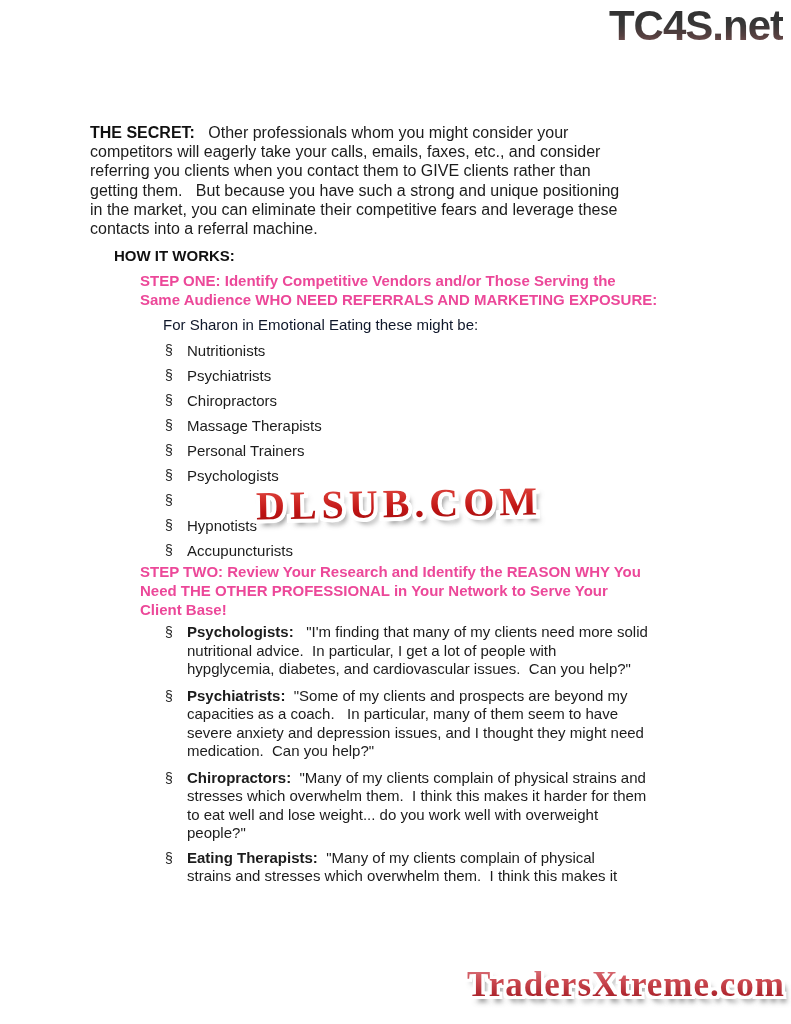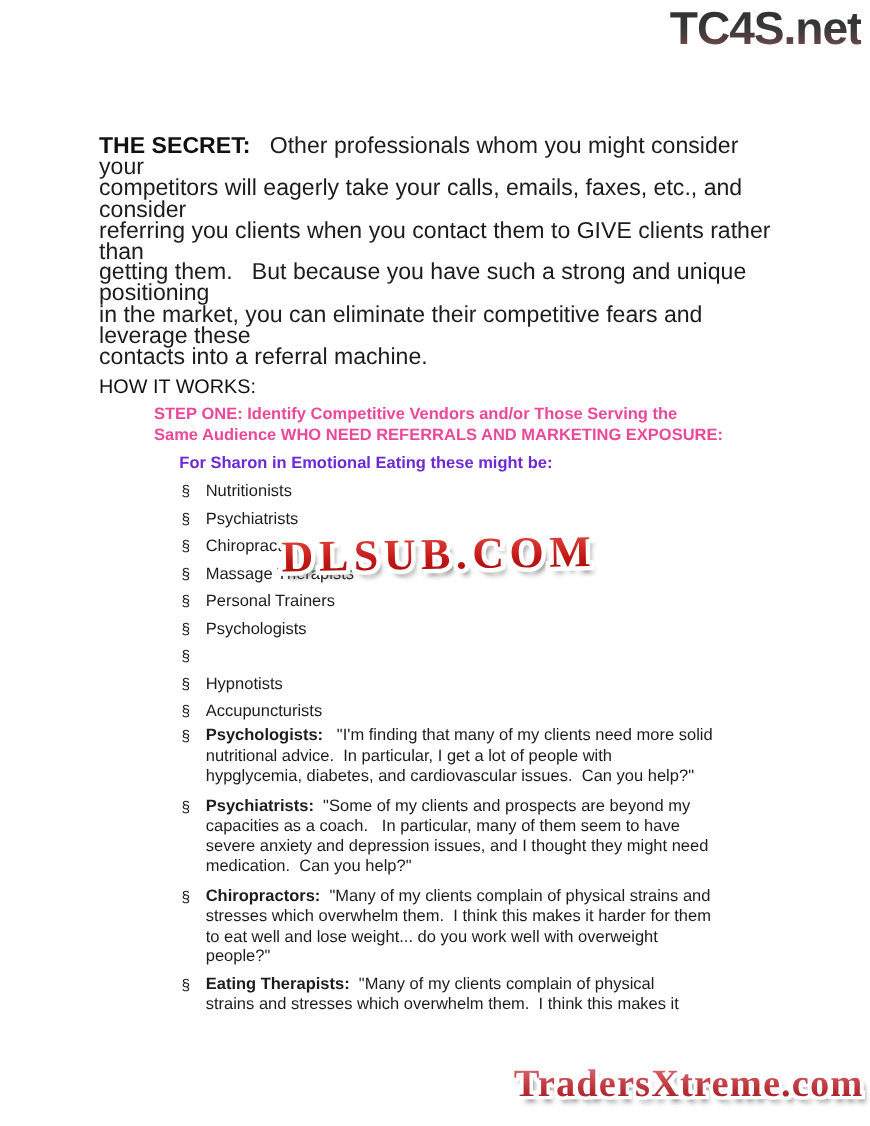--- a/index.html
+++ b/index.html
@@ -22,46 +22,46 @@
     text-align: center;
     font-size: 29px;
     line-height: 30px;
     font-weight: bold;
     color: #0e0e0e;
     letter-spacing: -0.5px;
   }
   .intro {
     margin: 31px 0 0 90px;
     width: 618px;
-    font-size: 21px;
+    font-size: 16px;
     line-height: 19.2px;
   }
   .intro b, .bold { font-weight: bold; color: #111; }
   .how-heading {
-    margin: 8px 0 0 90px;
-    font-size: 18px;
-    line-height: 19px;
-    font-weight: normal;
+    margin: 8px 0 0 114px;
+    font-size: 15px;
+    line-height: 19px;
+    font-weight: bold;
     color: #111;
   }
   .step-heading {
     margin: 6px 0 0 140px;
     width: 585px;
     font-size: 15px;
     line-height: 19px;
     font-weight: bold;
     color: #ec4899;
   }
   .step-heading.two { margin-top: 2px; }
   .sub-heading {
     margin: 6px 0 0 163px;
     font-size: 15px;
     line-height: 19px;
-    font-weight: bold;
-    color: #6d28d9;
+    font-weight: normal;
+    color: #0f172a;
   }
   .bullet-list {
     list-style: none;
     margin: 7px 0 0 165px;
     padding: 0;
     font-size: 15px;
   }
   .bullet-list li {
     display: flex;
     align-items: flex-start;
@@ -197,20 +197,23 @@
     <li>
         <span class="marker">§</span>
         <span>Hypnotists</span>
       </li>
     <li>
         <span class="marker">§</span>
         <span>Accupuncturists</span>
       </li>
   </ul>
 
+  <p class="step-heading two prewrap">STEP TWO: Review Your Research and Identify the REASON WHY You
+Need THE OTHER PROFESSIONAL in Your Network to Serve Your
+Client Base!</p>
 
   <ul class="bullet-list two">
     <li>
         <span class="marker">§</span>
         <span class="item-body prewrap"><b>Psychologists:</b><span>   "I'm finding that many of my clients need more solid
 nutritional advice.  In particular, I get a lot of people with
 hypglycemia, diabetes, and cardiovascular issues.  Can you help?"</span></span>
       </li>
     <li>
         <span class="marker">§</span>

